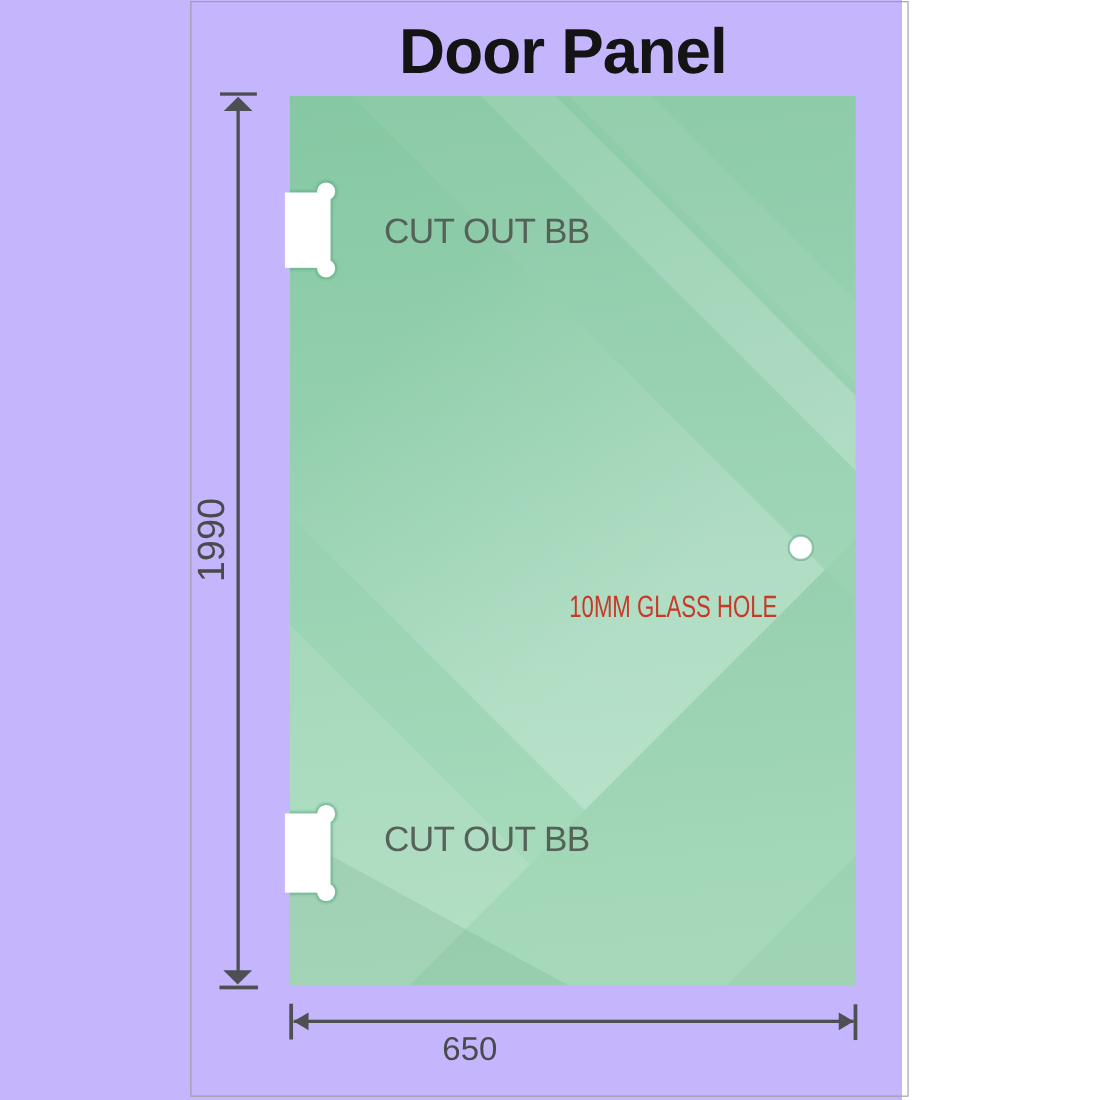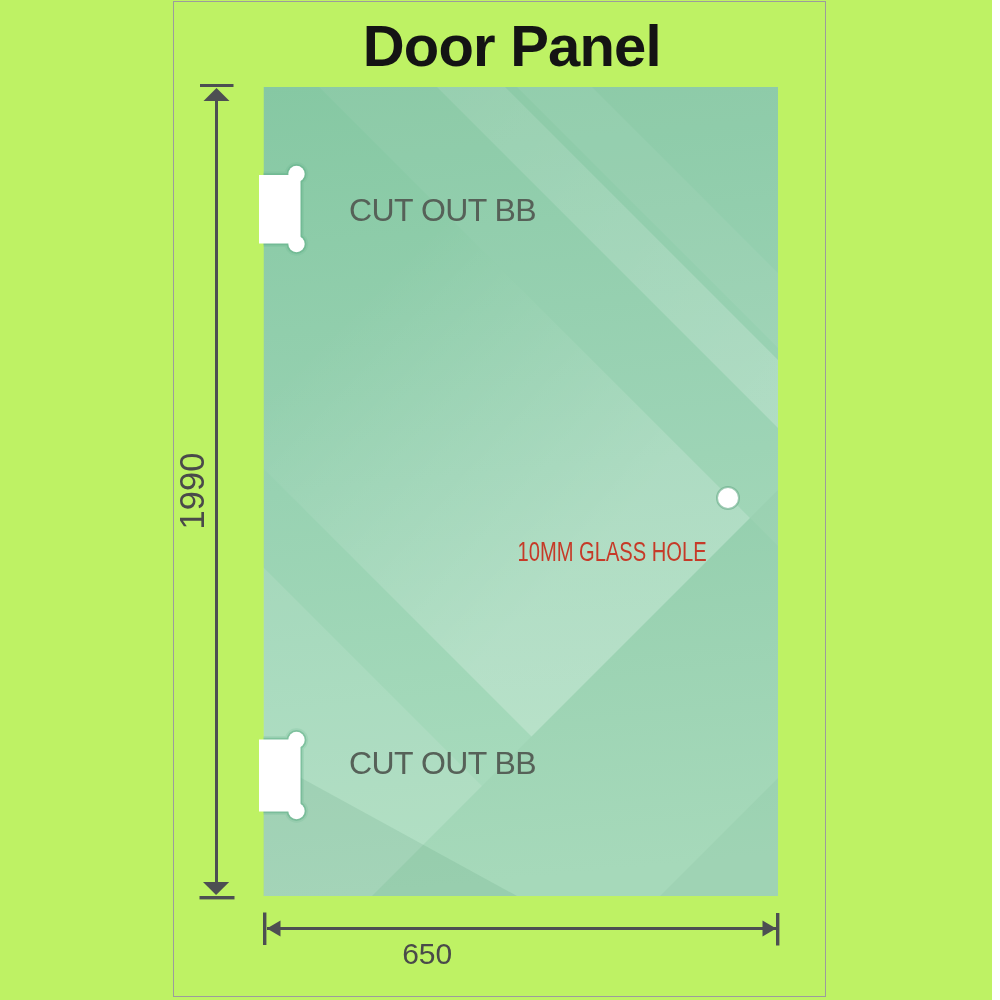--- a/index.html
+++ b/index.html
@@ -1,16 +1,16 @@
 <!DOCTYPE html>
 <html><head>
 <meta charset="utf-8">
 <style>
   html,body{margin:0;padding:0;background:#ffffff;}
-  .page{position:relative;width:992px;height:1000px;background:#bef264;
+  .page{position:relative;width:820px;height:1000px;background:#c4b5fd;
         font-family:"Liberation Sans", sans-serif;}
 </style>
 </head>
 <body>
 <div class="page">
 <svg width="1000" height="1000" viewBox="0 0 1000 1000" xmlns="http://www.w3.org/2000/svg">
   <defs>
     <linearGradient id="glass" gradientUnits="userSpaceOnUse" x1="263" y1="87" x2="340" y2="896">
       <stop offset="0" stop-color="#86c8a3"></stop>
       <stop offset="0.5" stop-color="#98d2b2"></stop>

